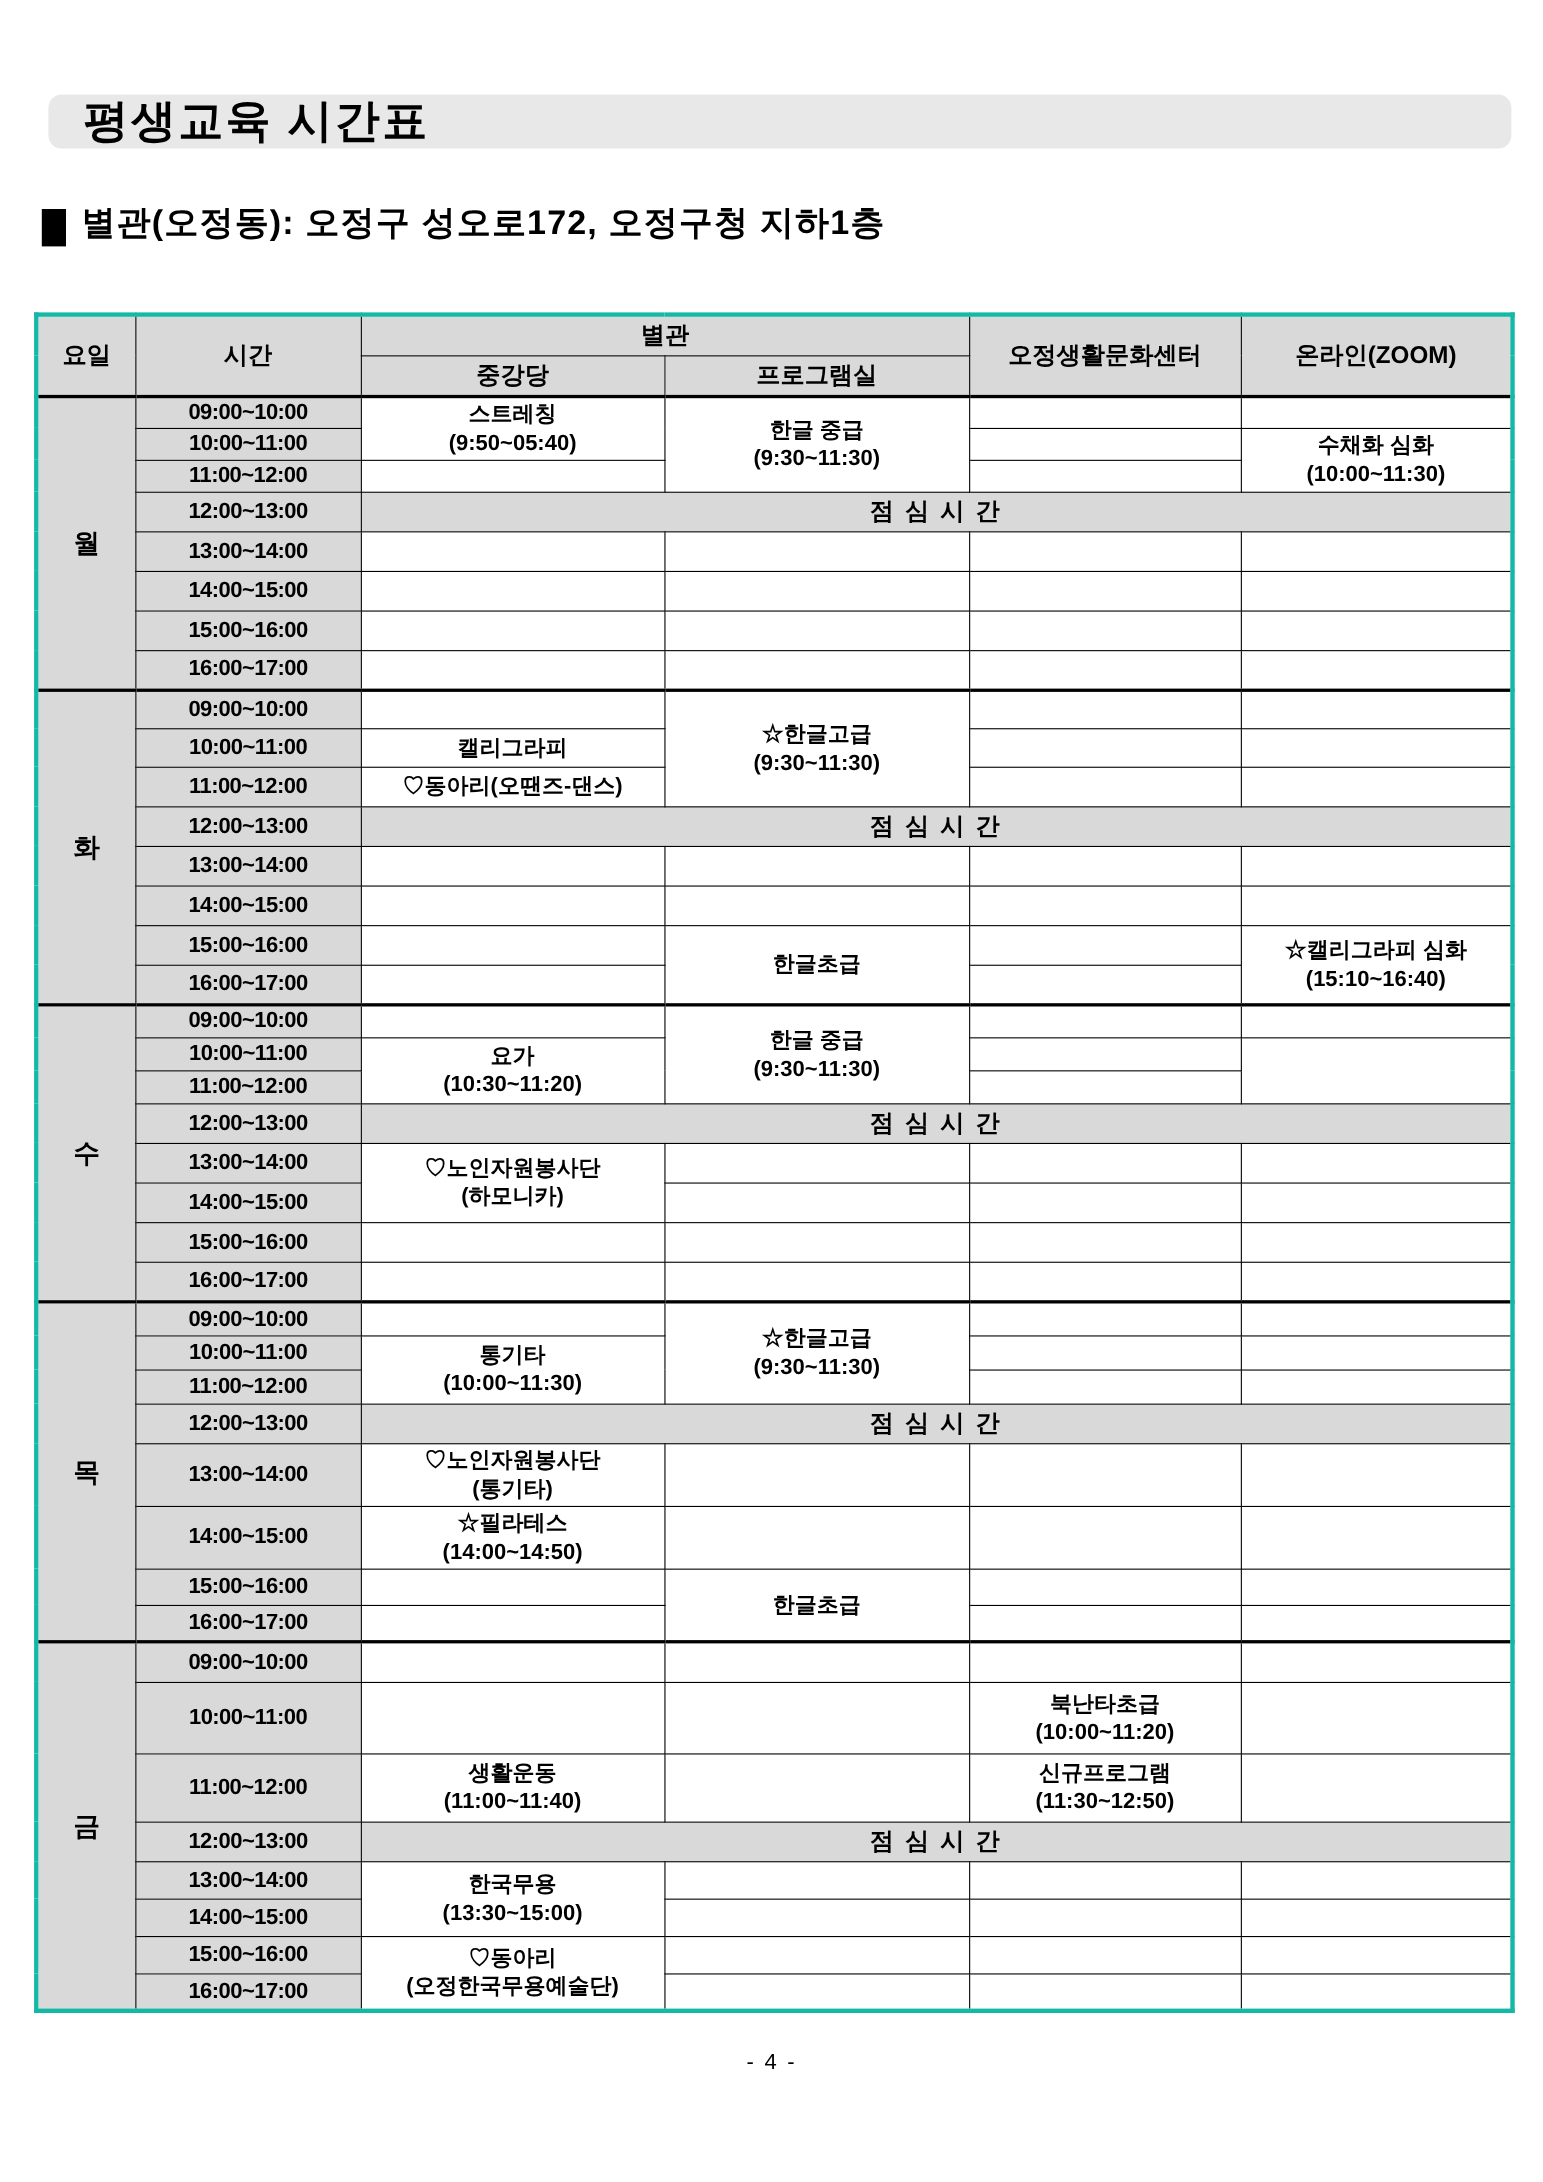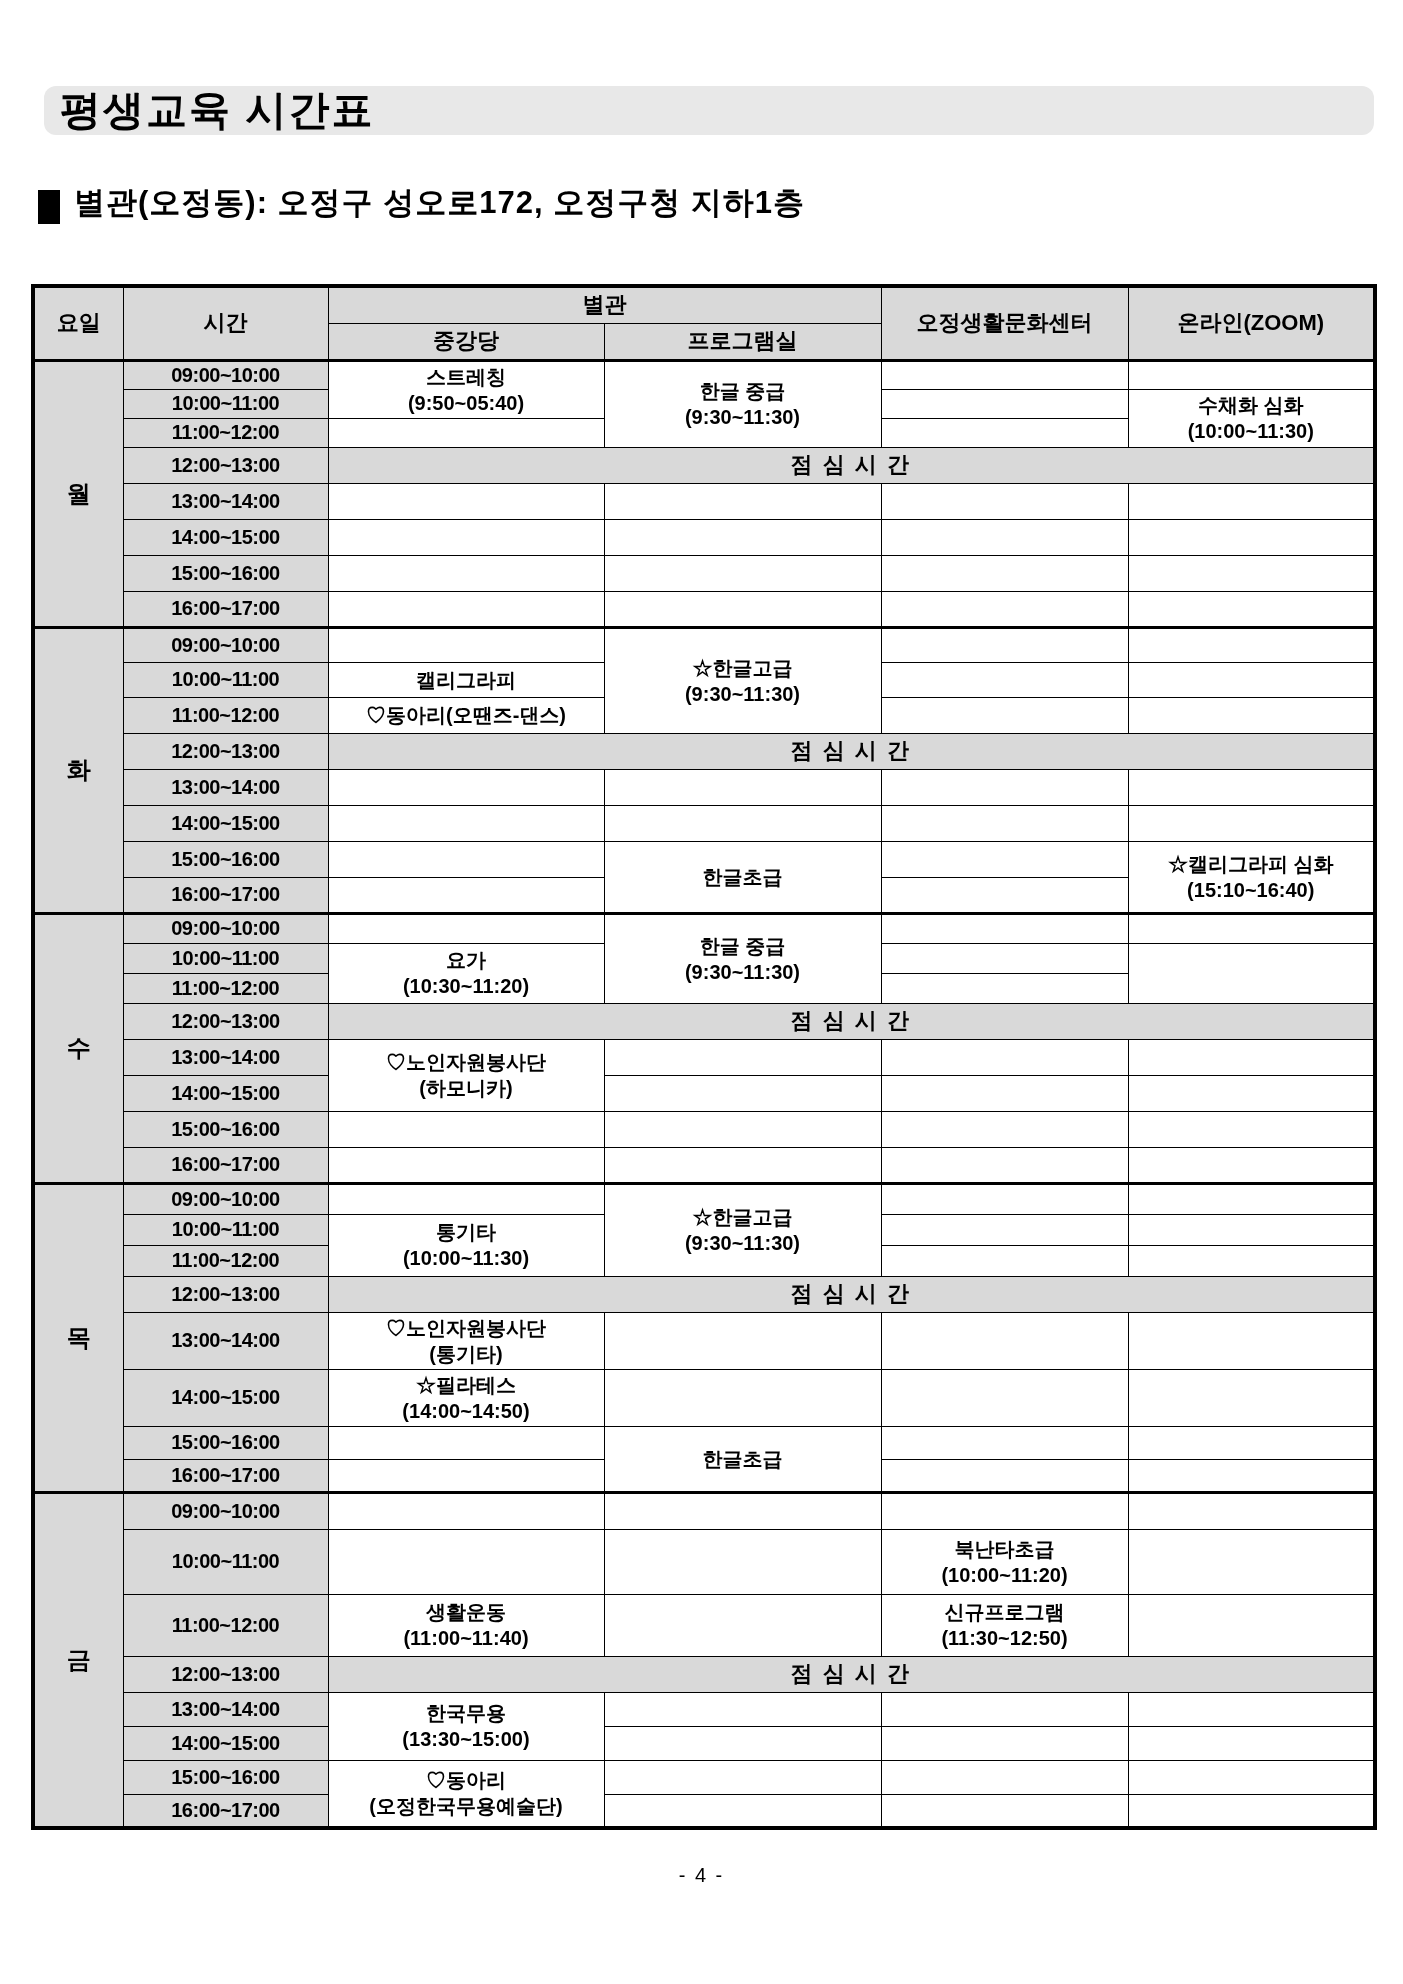--- a/index.html
+++ b/index.html
@@ -7,36 +7,36 @@
   body {
     width: 1403px; height: 1984px;
     font-family: "Liberation Sans", sans-serif;
     font-weight: 700; color: #000;
   }
   .page { position: relative; width: 1403px; height: 1984px; overflow: hidden; background: #fff; }
 
   .title-bar {
     position: absolute; left: 44px; top: 86px; width: 1330px; height: 49px;
     background: #e8e8e8; border-radius: 12px;
-    font-size: 41px; line-height: 49px; padding-left: 16px; letter-spacing: 2px;
+    font-size: 41px; line-height: 49px; padding-left: 32px; letter-spacing: 2px;
   }
   .legend {
     position: absolute; top: 144px; right: 30px;
     font-size: 26px; white-space: pre; letter-spacing: 0.5px;
   }
   .section-heading {
     position: absolute; left: 38px; top: 182px;
     font-size: 31px; display: flex; align-items: flex-end; letter-spacing: 1px;
   }
   .section-heading .bullet { display: inline-block; width: 22px; height: 34px; background: #000; margin-right: 14px; }
 
   table.timetable {
     position: absolute; left: 31px; top: 284px;
     border-collapse: collapse; table-layout: fixed; width: 1342px;
-    border: 4px solid #000000;
+    border: 4px solid #14b8a6;
   }
   .timetable td, .timetable th {
     border: 1.5px solid #000; text-align: center; vertical-align: middle;
     overflow: hidden; padding: 0 2px;
   }
   .timetable tr { height: 36px; }
   .timetable tr.hr  { height: 37px; }
   .timetable tr.r29 { height: 29px; }
   .timetable tr.r30 { height: 30px; }
   .timetable tr.r31 { height: 31px; }

